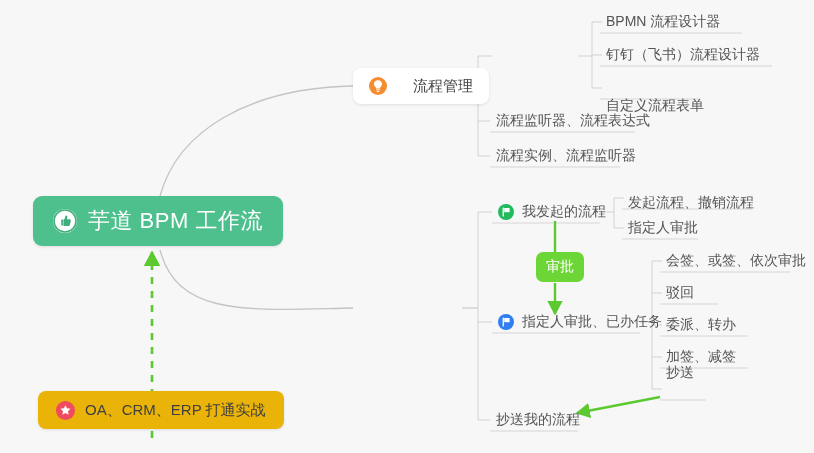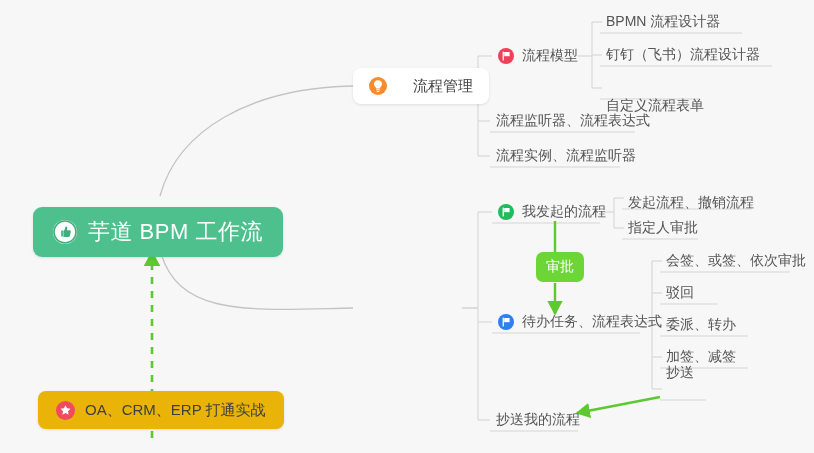--- a/index.html
+++ b/index.html
@@ -35,21 +35,20 @@
     white-space: nowrap;
   }
 
   
   .root {
     background: #4ec08d;
     border-radius: 9px;
     padding: 0 20px;
     height: 50px;
     box-shadow: 0 1px 3px rgba(0,0,0,0.10);
-    margin-top: 11px;
   }
   .root .label {
     color: #ffffff;
     font-size: 22px;
     letter-spacing: 0.5px;
   }
 
   
   .card {
     background: #ffffff;
@@ -209,29 +208,20 @@
         <path d="M9 3.2 c-2.3 0 -4.0 1.7 -4.0 3.8 c0 1.5 0.8 2.3 1.5 3.1
                  c0.4 0.5 0.6 0.9 0.6 1.4 h3.8 c0 -0.5 0.2 -0.9 0.6 -1.4
                  c0.7 -0.8 1.5 -1.6 1.5 -3.1 c0 -2.1 -1.7 -3.8 -4.0 -3.8 z" fill="#ffffff"></path>
         <rect x="7.1" y="12.2" width="3.8" height="1.1" rx="0.5" fill="#ffffff"></rect>
         <rect x="7.6" y="14.0" width="2.8" height="1.0" rx="0.5" fill="#ffffff"></rect>
       </svg>
     </span>
     <span class="label">流程管理</span>
   </div>
 
-  <div class="node plain" style="left:492px; top:42px;">
-    <span class="icon" style="background:#f2405a; width:16px; height:16px; margin-right:8px;">
-      <svg width="16" height="16" viewBox="0 0 16 16">
-        <rect x="4.6" y="3.6" width="1.3" height="8.8" rx="0.5" fill="#ffffff"></rect>
-        <path d="M6.2 4.0 h5.4 v4.2 h-5.4 z" fill="#ffffff"></path>
-      </svg>
-    </span>
-    <span class="label">流程模型</span>
-  </div>
 
   <div class="node plain" style="left:600px; top:8px;">
     <span class="label">BPMN 流程设计器</span>
   </div>
   <div class="node plain" style="left:600px; top:41px;">
     <span class="label">钉钉（飞书）流程设计器</span>
   </div>
   <div class="node plain" style="left:600px; top:92px;">
     <span class="label">自定义流程表单</span>
   </div>
@@ -260,21 +250,21 @@
     <span class="label">指定人审批</span>
   </div>
 
   <div class="node plain" style="left:492px; top:308px;">
     <span class="icon" style="background:#2f7ff0; width:16px; height:16px; margin-right:8px;">
       <svg width="16" height="16" viewBox="0 0 16 16">
         <rect x="4.6" y="3.6" width="1.3" height="8.8" rx="0.5" fill="#ffffff"></rect>
         <path d="M6.2 4.0 h5.4 v4.2 h-5.4 z" fill="#ffffff"></path>
       </svg>
     </span>
-    <span class="label">待办任务、流程表达式</span>
+    <span class="label">指定人审批、已办任务</span>
   </div>
 
   <div class="node plain" style="left:660px; top:247px;">
     <span class="label">会签、或签、依次审批</span>
   </div>
   <div class="node plain" style="left:660px; top:279px;">
     <span class="label">驳回</span>
   </div>
   <div class="node plain" style="left:660px; top:311px;">
     <span class="label">委派、转办</span>

